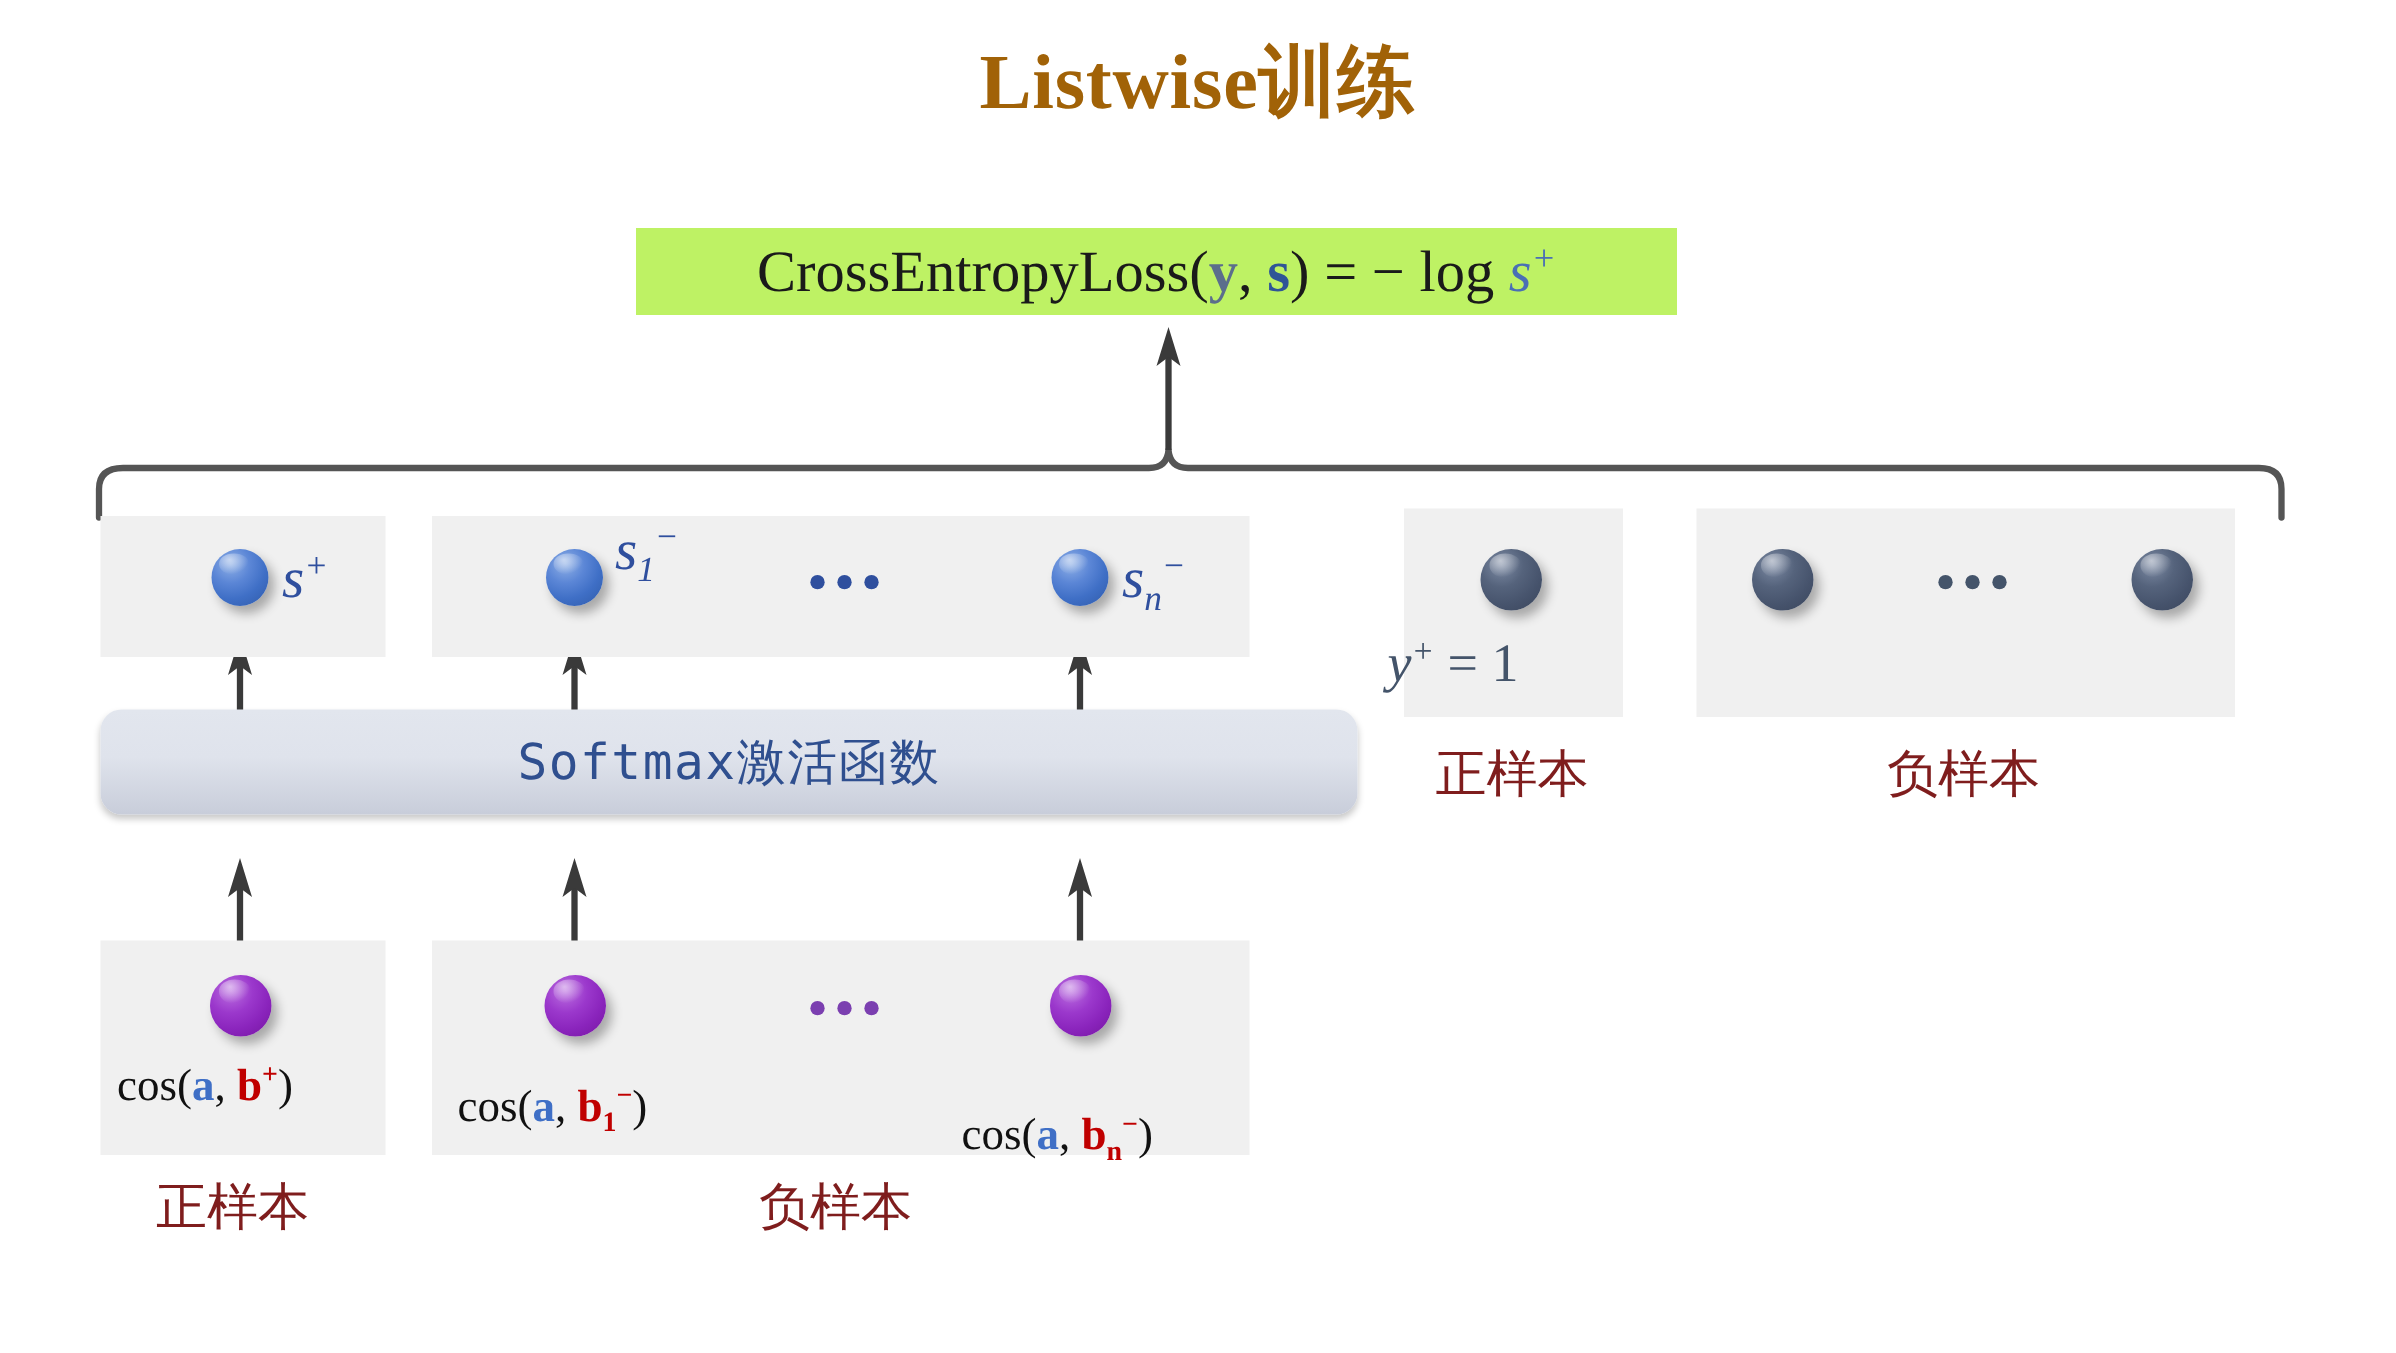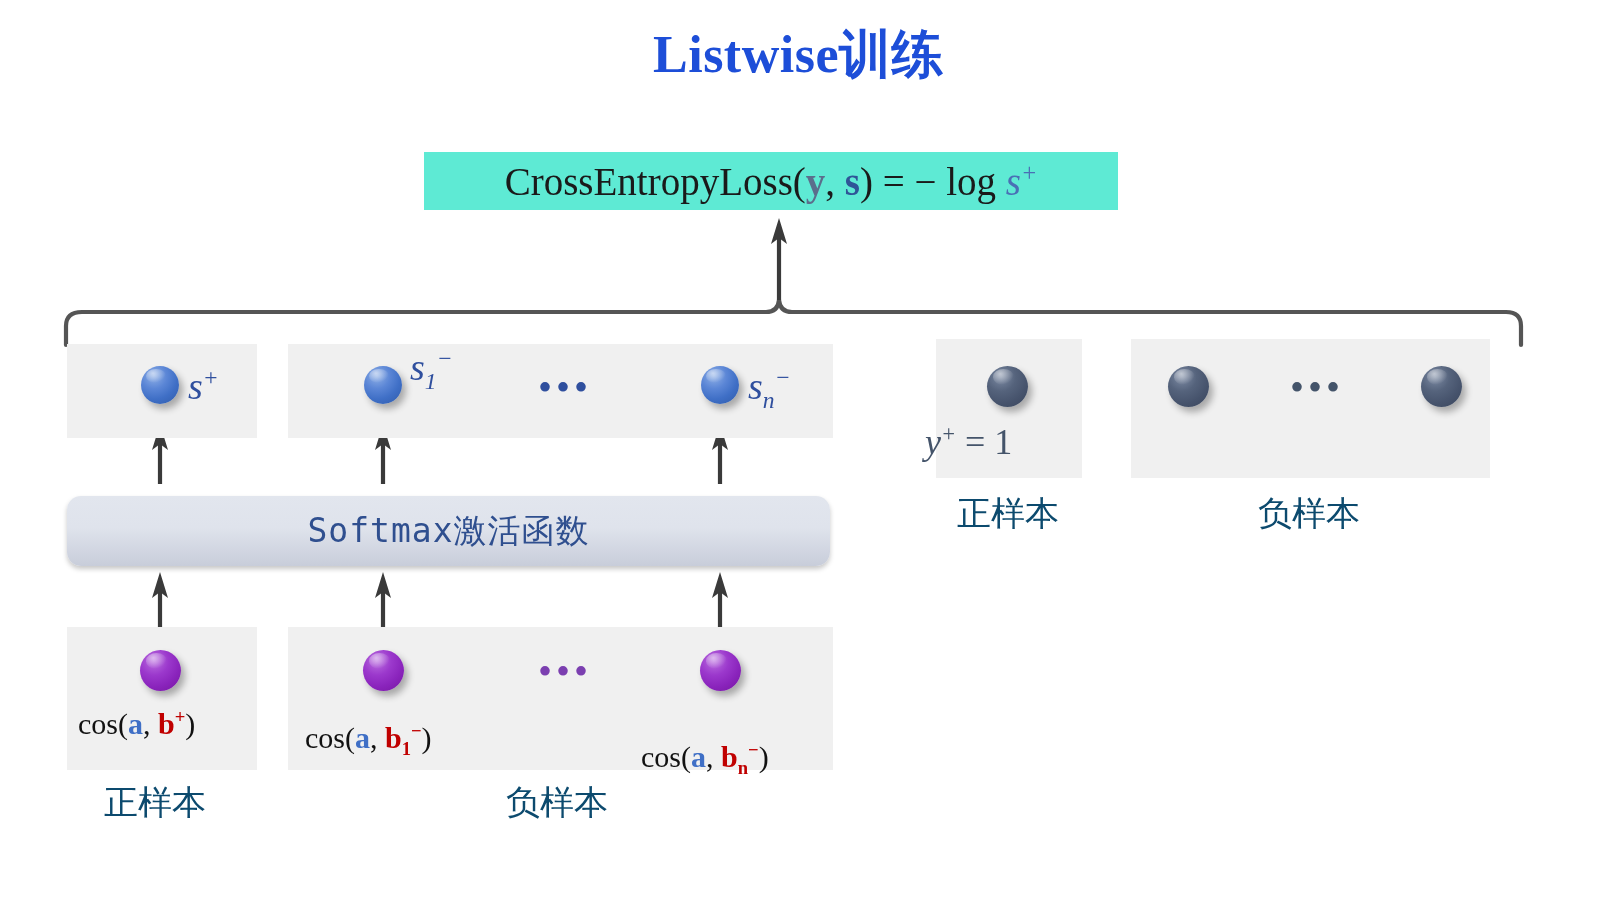--- a/index.html
+++ b/index.html
@@ -26,32 +26,32 @@
   .title {
     position: absolute;
     left: 0;
     top: 20px;
     width: 1597px;
     text-align: center;
     font-family: "Liberation Serif", "DejaVu Serif", serif;
     font-weight: bold;
     font-size: 52px;
     letter-spacing: 0.5px;
-    color: #1d4ed8;
+    color: #a16207;
     white-space: nowrap;
   }
 
   
   .loss-box {
     position: absolute;
     left: 424px;
     top: 152px;
     width: 694px;
     height: 58px;
-    background: #5eead4;
+    background: #bef264;
     display: flex;
     align-items: center;
     justify-content: center;
   }
   .loss-text {
     font-family: "Liberation Serif", "DejaVu Serif", serif;
     font-size: 39px;
     color: #1a1a1a;
     white-space: nowrap;
     line-height: 1;
@@ -63,22 +63,22 @@
   
   .gbox {
     position: absolute;
     background: #f0f0f0;
   }
 
   
   .softmax-bar {
     position: absolute;
     left: 67px;
-    top: 496px;
-    width: 763px;
+    top: 473px;
+    width: 838px;
     height: 70px;
     border-radius: 14px;
     background: linear-gradient(180deg, #e2e6ee 0%, #dfe3ec 45%, #c8cdda 100%);
     box-shadow: 0 3px 5px rgba(0,0,0,0.22);
     display: flex;
     align-items: center;
     justify-content: center;
   }
   .softmax-label {
     font-family: "DejaVu Sans Mono", "Liberation Mono", monospace;
@@ -144,23 +144,23 @@
     font-size: 30px;
     color: #111111;
     white-space: nowrap;
     line-height: 1;
   }
   .coslabel .va { font-weight: bold; color: #3f6fc6; }
   .coslabel .vb { font-weight: bold; color: #c00000; }
 
   .cnlabel {
     position: absolute;
-    font-family: Liberation Mono, monospace;
+    font-family: Liberation Sans, sans-serif;
     font-size: 34px;
-    color: #0c4a6e;
+    color: #7f1d1d;
     white-space: nowrap;
     line-height: 1;
   }
 
   .dots-blue {
     position: absolute;
     font-family: "Liberation Serif", "DejaVu Serif", serif;
     font-size: 40px;
     color: #2f4f9e;
     letter-spacing: 4px;

